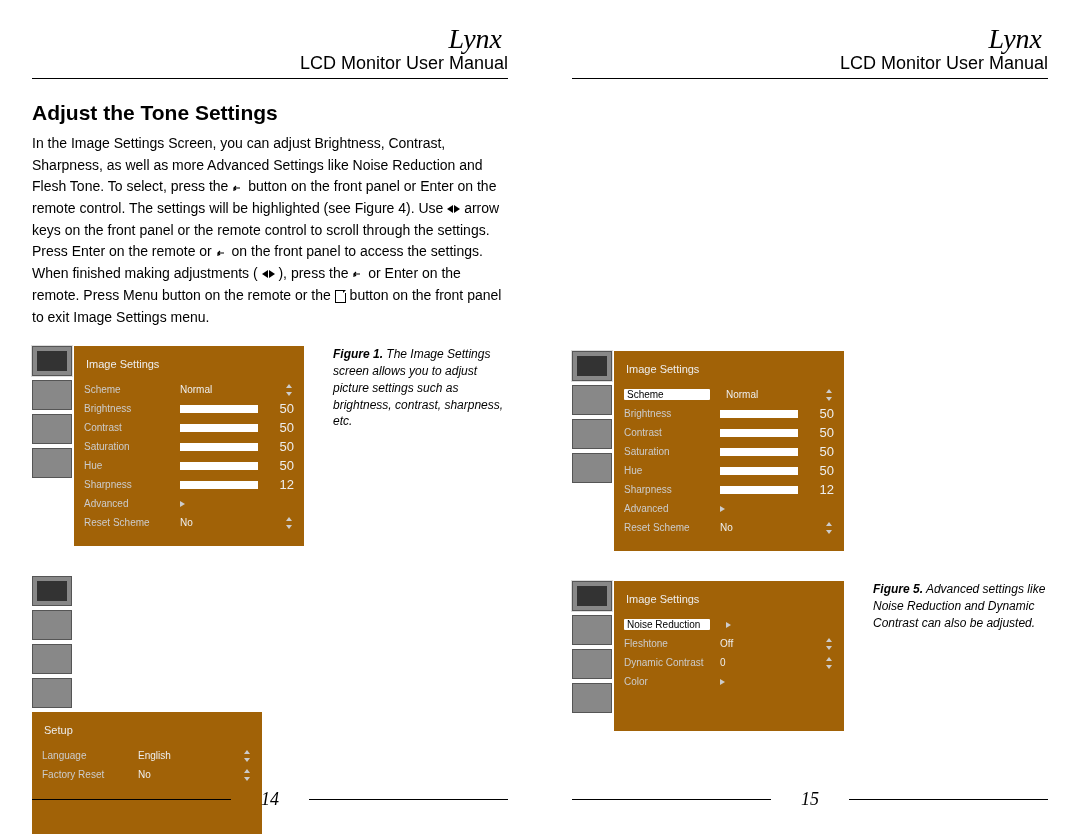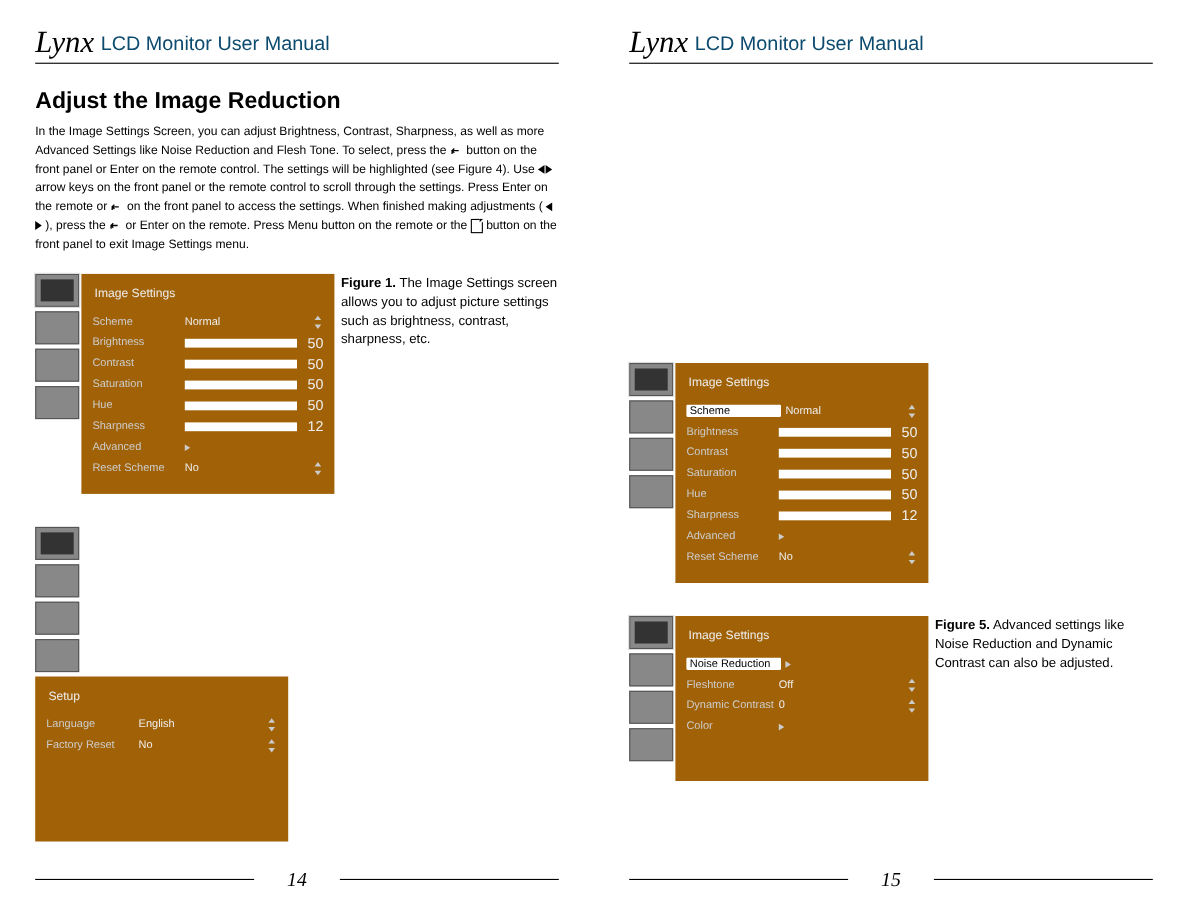--- a/index.html
+++ b/index.html
@@ -18,44 +18,45 @@
     height: 834px;
   }
   .half {
     width: 540px;
     position: relative;
     box-sizing: border-box;
     padding: 25px 32px 0 32px;
   }
   .hdr {
     display: flex;
-    align-items: center;
+    align-items: flex-end;
     border-bottom: 1px solid #000;
     padding-bottom: 4px;
     margin-bottom: 22px;
+    flex-direction: column;
   }
   .brand {
     font-family: "Brush Script MT", cursive;
     font-size: 28px;
     font-style: italic;
     margin-right: 6px;
     line-height: 1;
   }
   .hdr-title {
     font-size: 18px;
     font-weight: 300;
-    color: #0c4a6e;
+    color: #000000;
   }
   h2.section-title {
     font-size: 21px;
     margin: 0 0 8px 0;
     font-weight: bold;
   }
   .bodytext {
-    font-size: 11px;
+    font-size: 14px;
     line-height: 1.55;
   }
   .figblock {
     display: flex;
     margin-top: 18px;
   }
   .thumbs {
     width: 42px;
     flex-shrink: 0;
   }
@@ -81,21 +82,21 @@
   }
   .menu-title {
     font-size: 11px;
     padding: 4px 0 10px 2px;
     color: #eee;
   }
   .menu-row {
     display: flex;
     align-items: center;
     height: 19px;
-    gap: 4px;
+    gap: 16px;
   }
   .menu-row.highlight .lab {
     background: #fff; color:#000;
     padding: 0 3px;
     border-radius:1px;
   }
   .lab { width: 80px; color:#ccc; font-size:10px; }
   .val-slider {
     flex:1;
     height: 8px;
@@ -105,21 +106,22 @@
   .val-num {
     width: 20px; text-align:right; color:#eee; font-size:13px;
   }
   .val-text {
     flex:1; color:#eee; font-size:10px;
   }
   .caption {
     flex: 1;
     font-size: 12px;
     line-height: 1.4;
-    padding-left: 6px;
+    padding-left: 29px;
+    font-style: italic;
   }
   .caption b { font-weight: bold; }
   .footer {
     position: absolute;
     bottom: 24px;
     left: 32px; right:32px;
     display:flex; align-items:center;gap:20px;
   }
   .footer .line { flex:1; border-top:1px solid #000; }
   .footer .pg {
@@ -176,21 +178,21 @@
 <body>
 
 <div class="page">
 
   <div class="half">
     <div class="hdr">
       <span class="brand">Lynx</span>
       <span class="hdr-title">LCD Monitor User Manual</span>
     </div>
 
-    <h2 class="section-title">Adjust the Image Reduction</h2>
+    <h2 class="section-title">Adjust the Tone Settings</h2>
 
     <div class="bodytext">
       <span>In the Image Settings Screen, you can adjust Brightness, Contrast, Sharpness, as well as more Advanced Settings like Noise Reduction and Flesh Tone. To select, press the </span>
       <svg class="enter-icon" width="12" height="10">
           <path d="M2 8 L2 5 L8 5 M4 3 L2 5 L4 7" stroke="#000" fill="none" stroke-width="1.2"></path>
         </svg>
       <span> button on the front panel or Enter on the remote control. The settings will be highlighted (see Figure 4).  Use </span>
       <span class="tri-l"></span><span class="tri-r"></span>
       <span> arrow keys on the front panel or the remote control to scroll through the settings. Press Enter on the remote or </span>
       <svg class="enter-icon" width="12" height="10">

